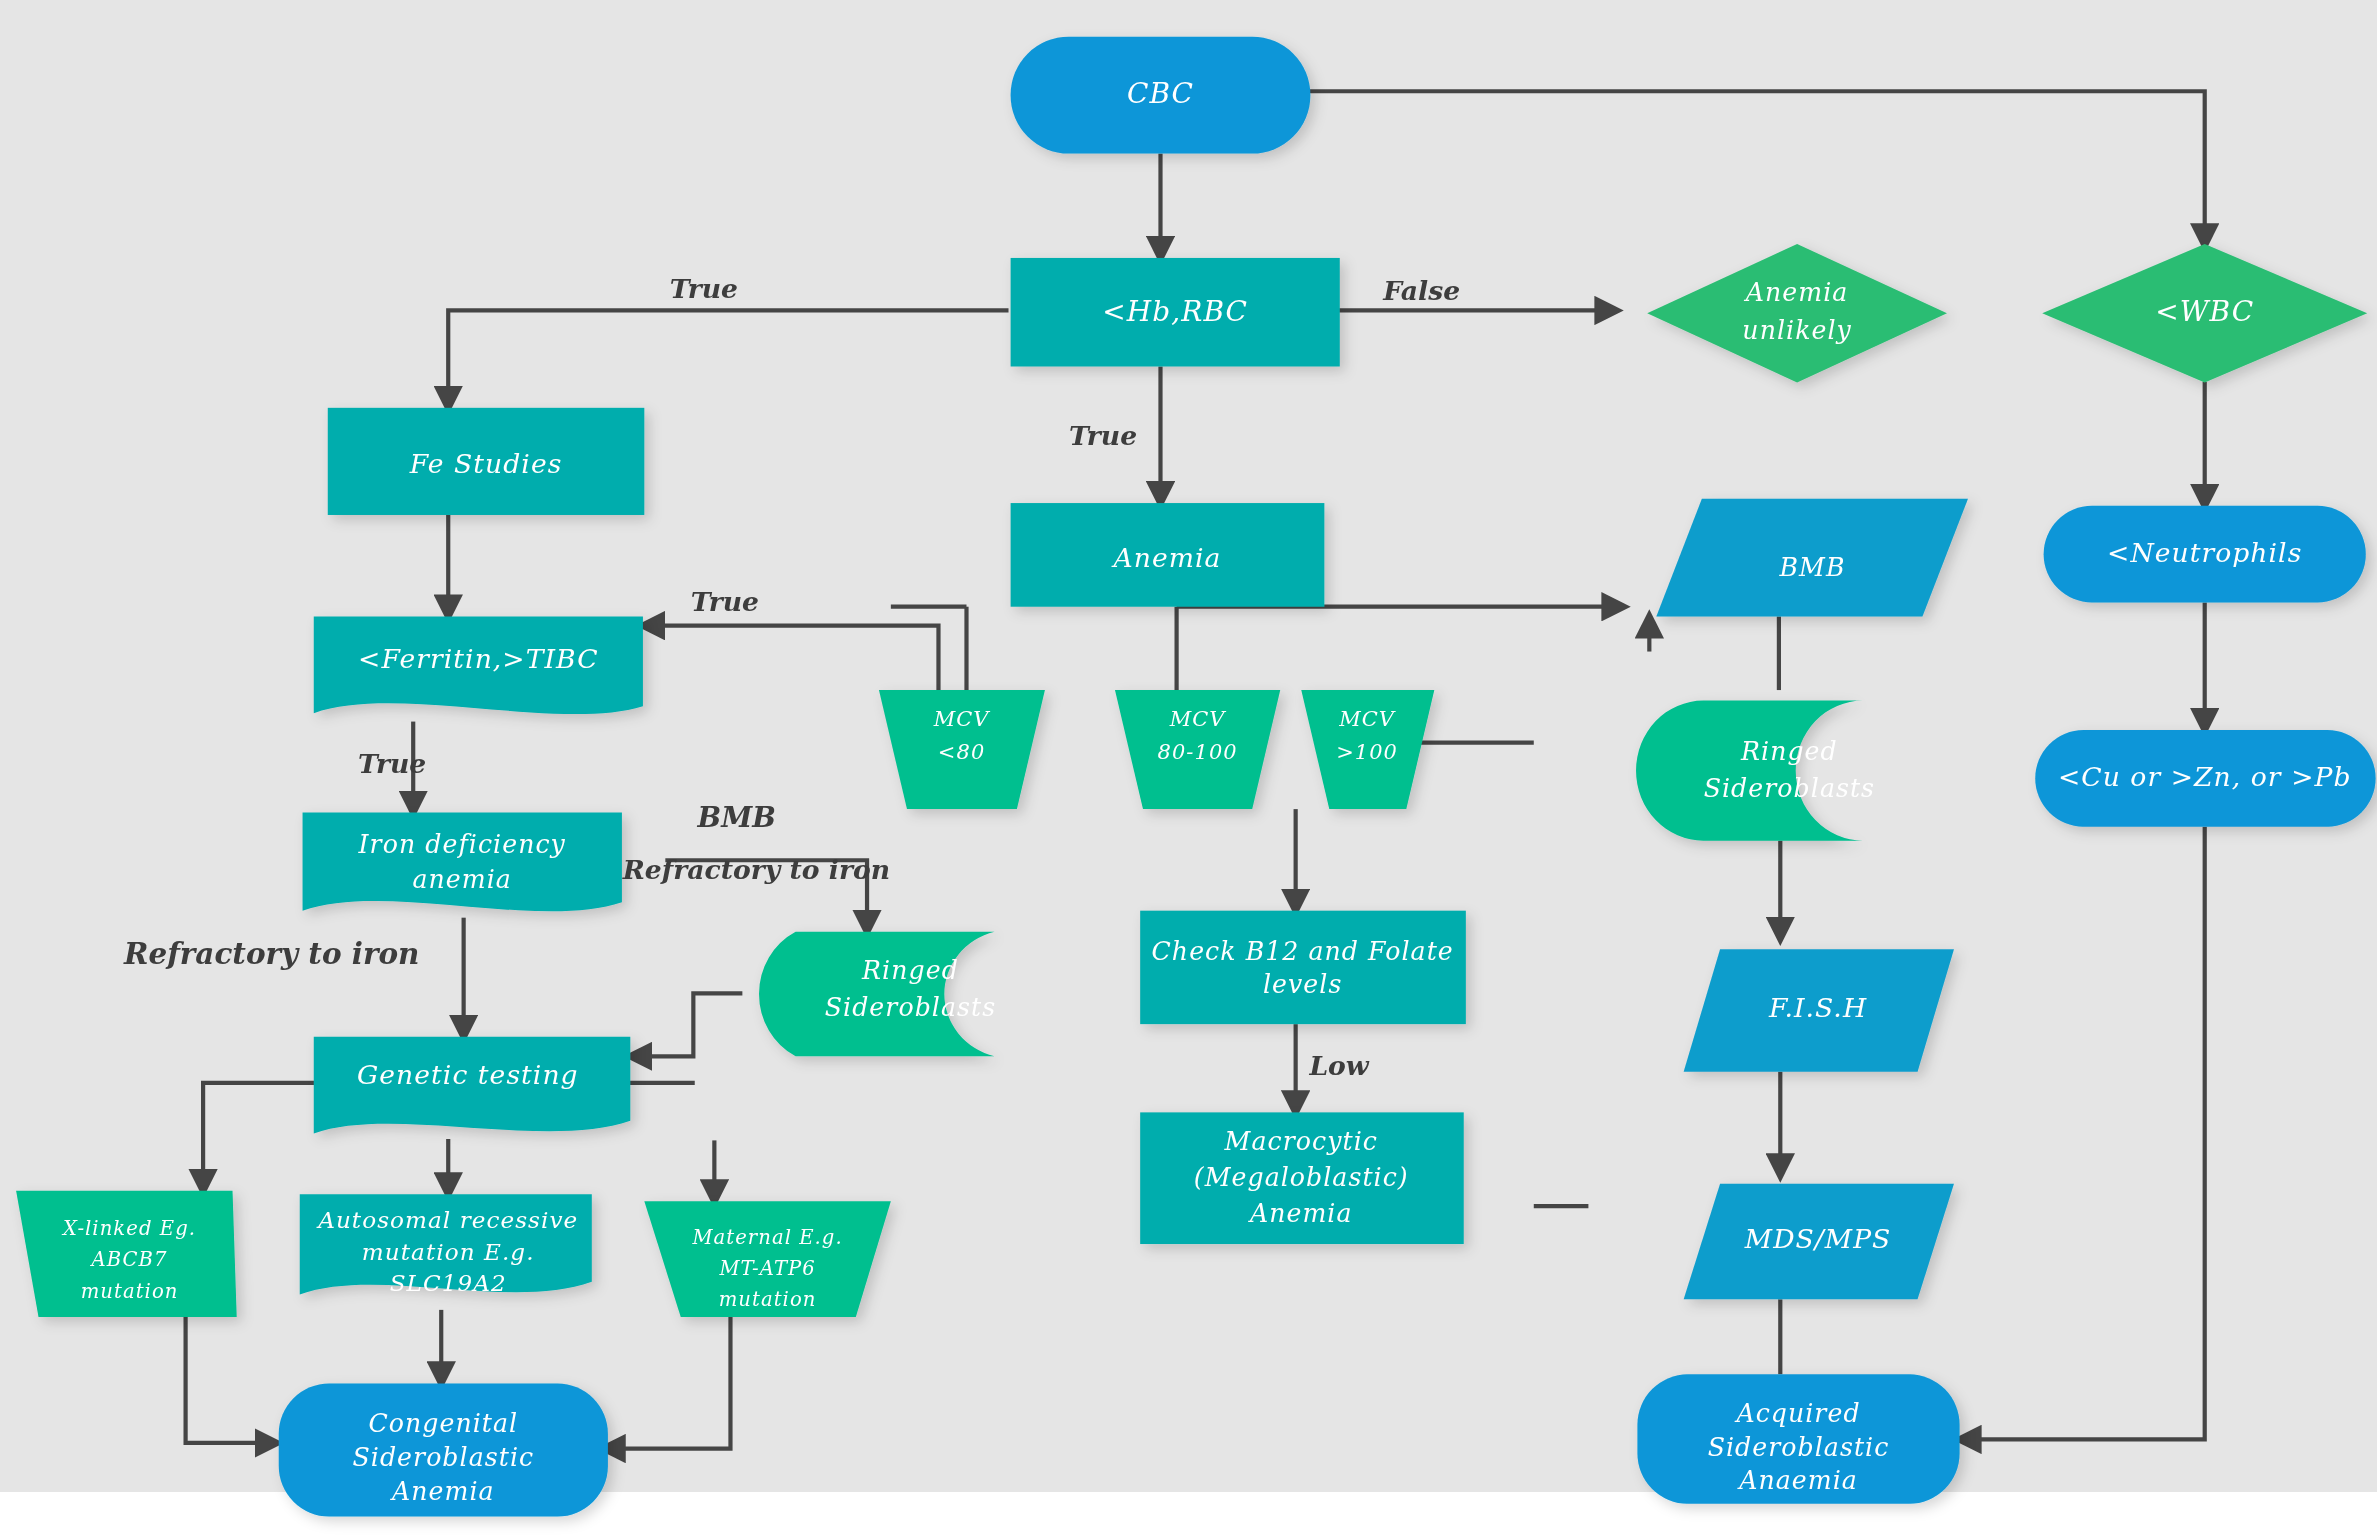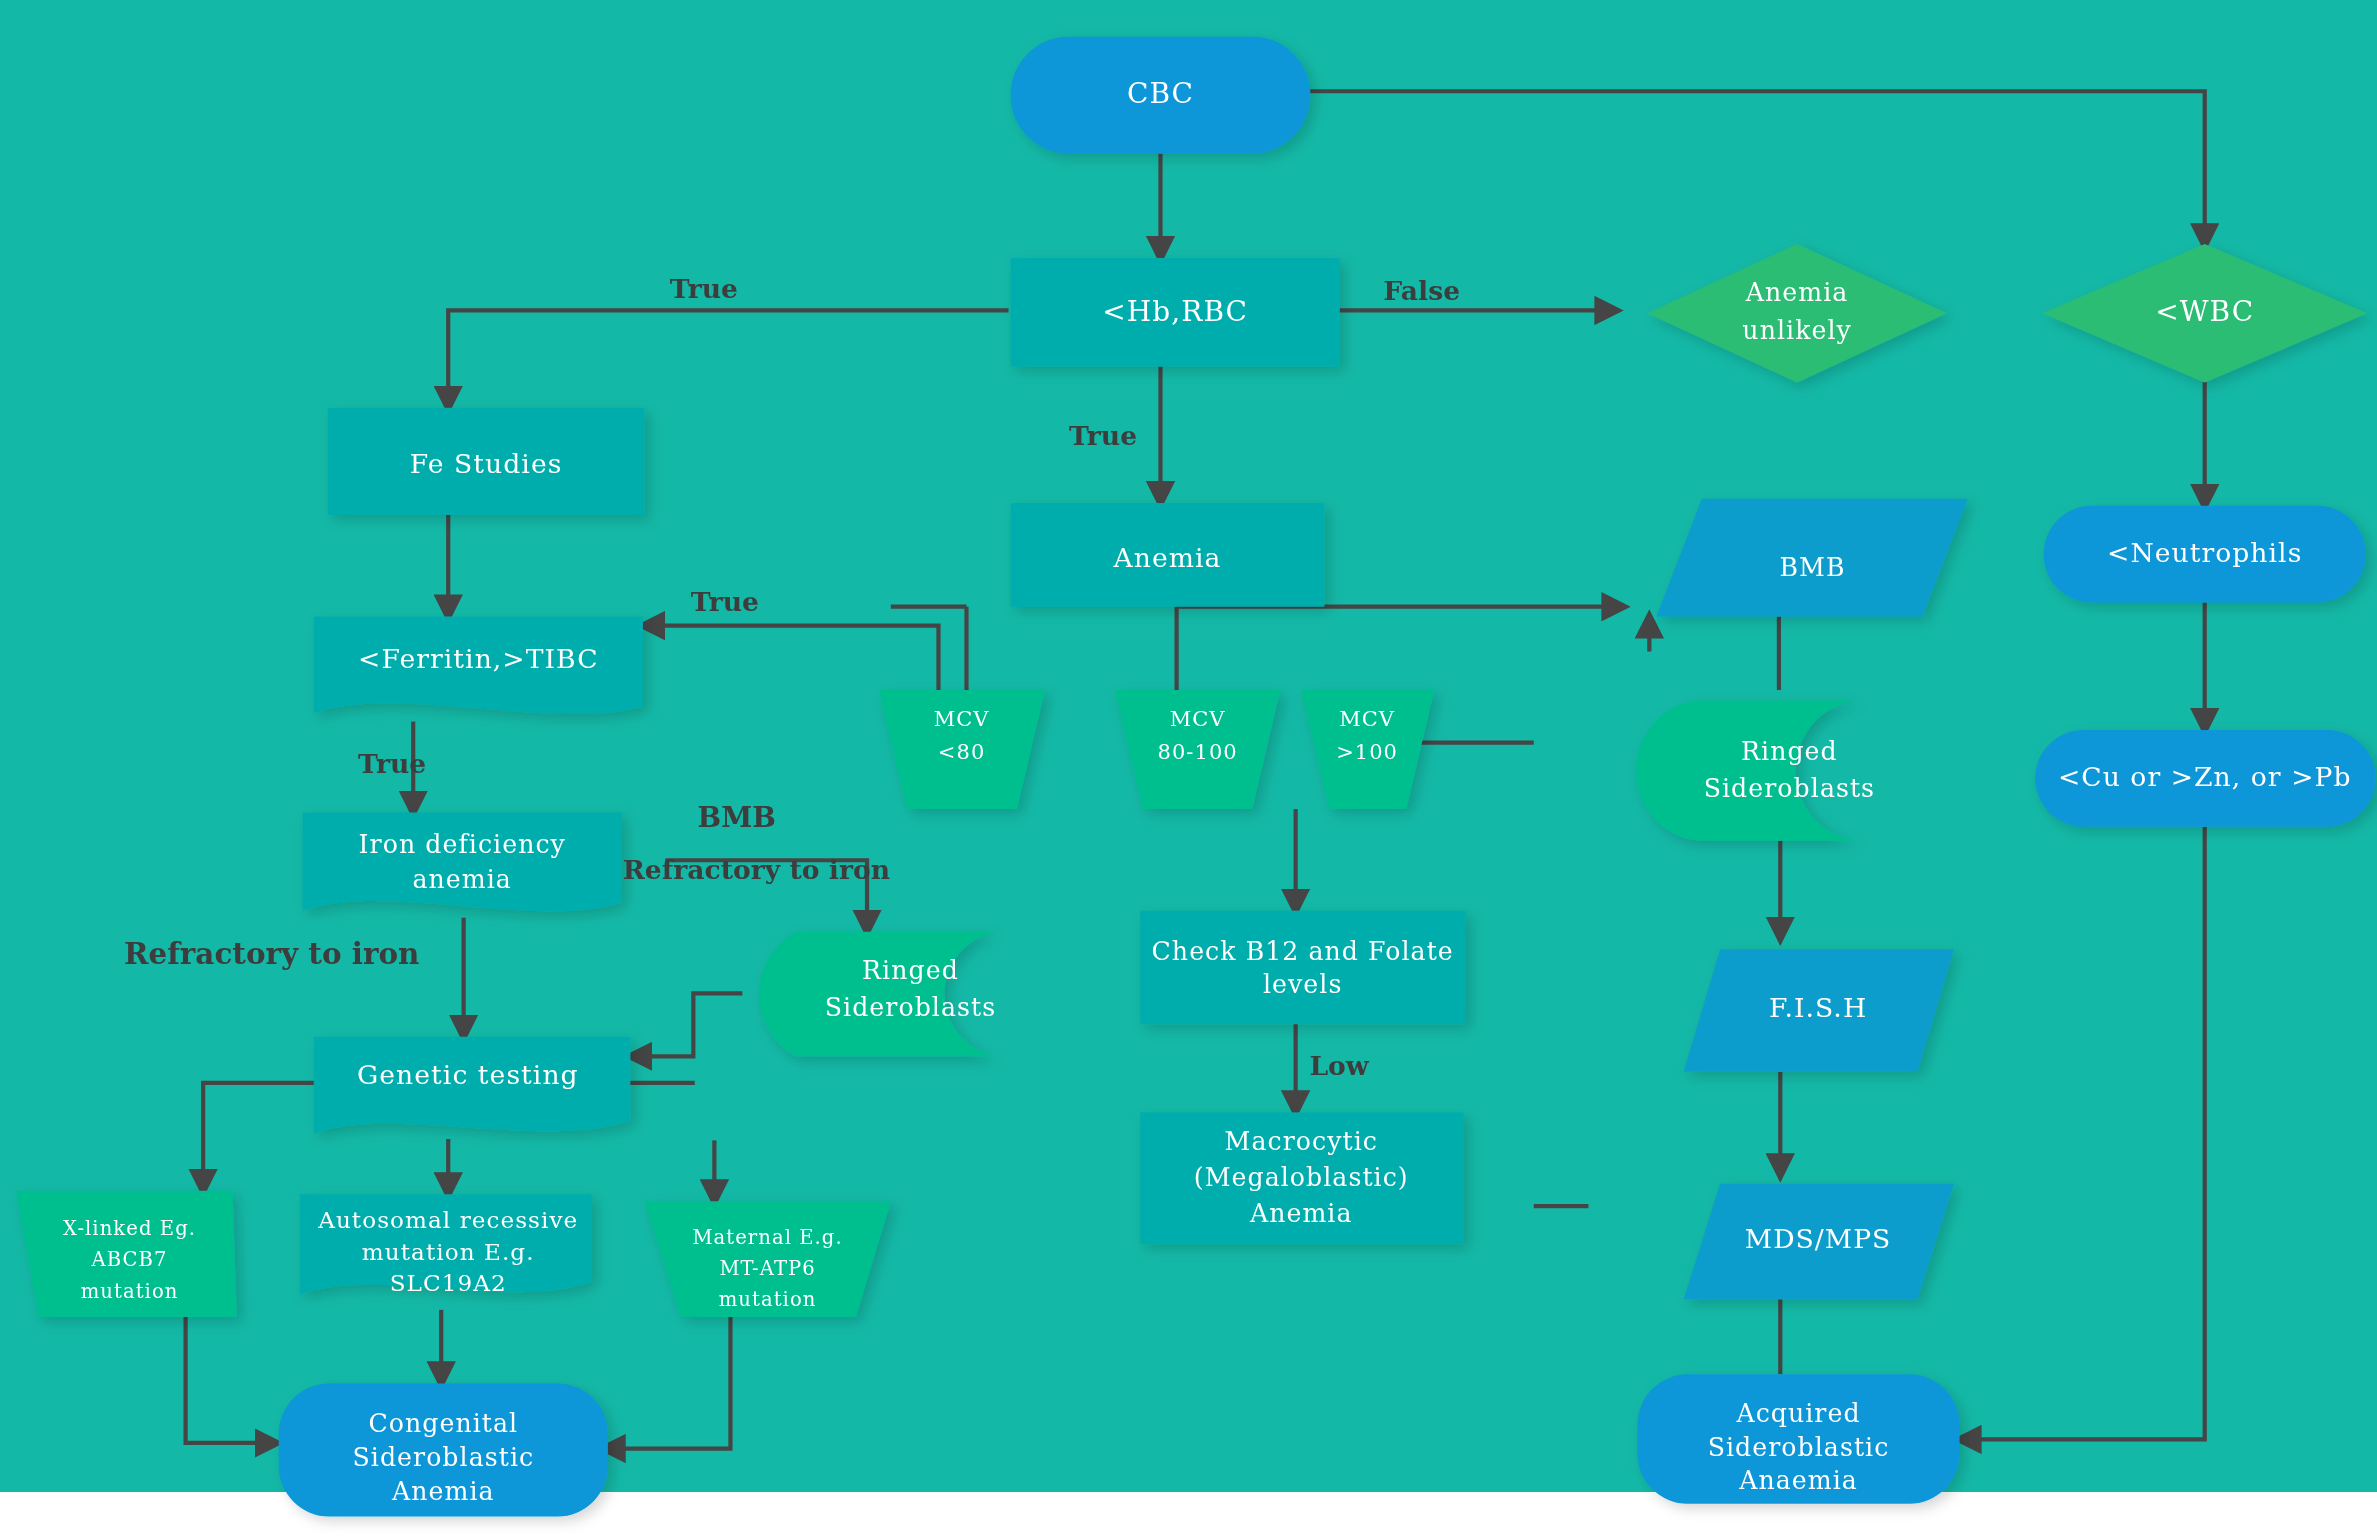--- a/index.html
+++ b/index.html
@@ -1,17 +1,17 @@
 <!DOCTYPE html>
 <html style="font-size:11.2px"><head>
 <meta charset="utf-8">
 <style>
   html,body{margin:0;padding:0;background:#ffffff;}
   body{width:2377px;height:1537px;overflow:hidden;font-family:"DejaVu Serif",serif;}
-  #canvas{position:relative;width:2377px;height:1492px;background:#14b8a6;}
+  #canvas{position:relative;width:2377px;height:1492px;background:#e5e5e5;font-style:italic;}
   svg#diagram{position:absolute;left:0;top:0;width:2377px;height:1537px;}
   .node-label{fill:#ffffff;font-family:"DejaVu Serif",serif;text-anchor:middle;dominant-baseline:middle;letter-spacing:1.5px;}
   .edge-label{fill:#3d3d3d;font-family:"DejaVu Serif",serif;text-anchor:middle;dominant-baseline:middle;font-weight:700;}
   .edge-line{stroke:#454545;stroke-width:6;fill:none;}
   .shape{stroke:none;}
 </style>
 </head>
 <body>
 
 <div id="canvas">

